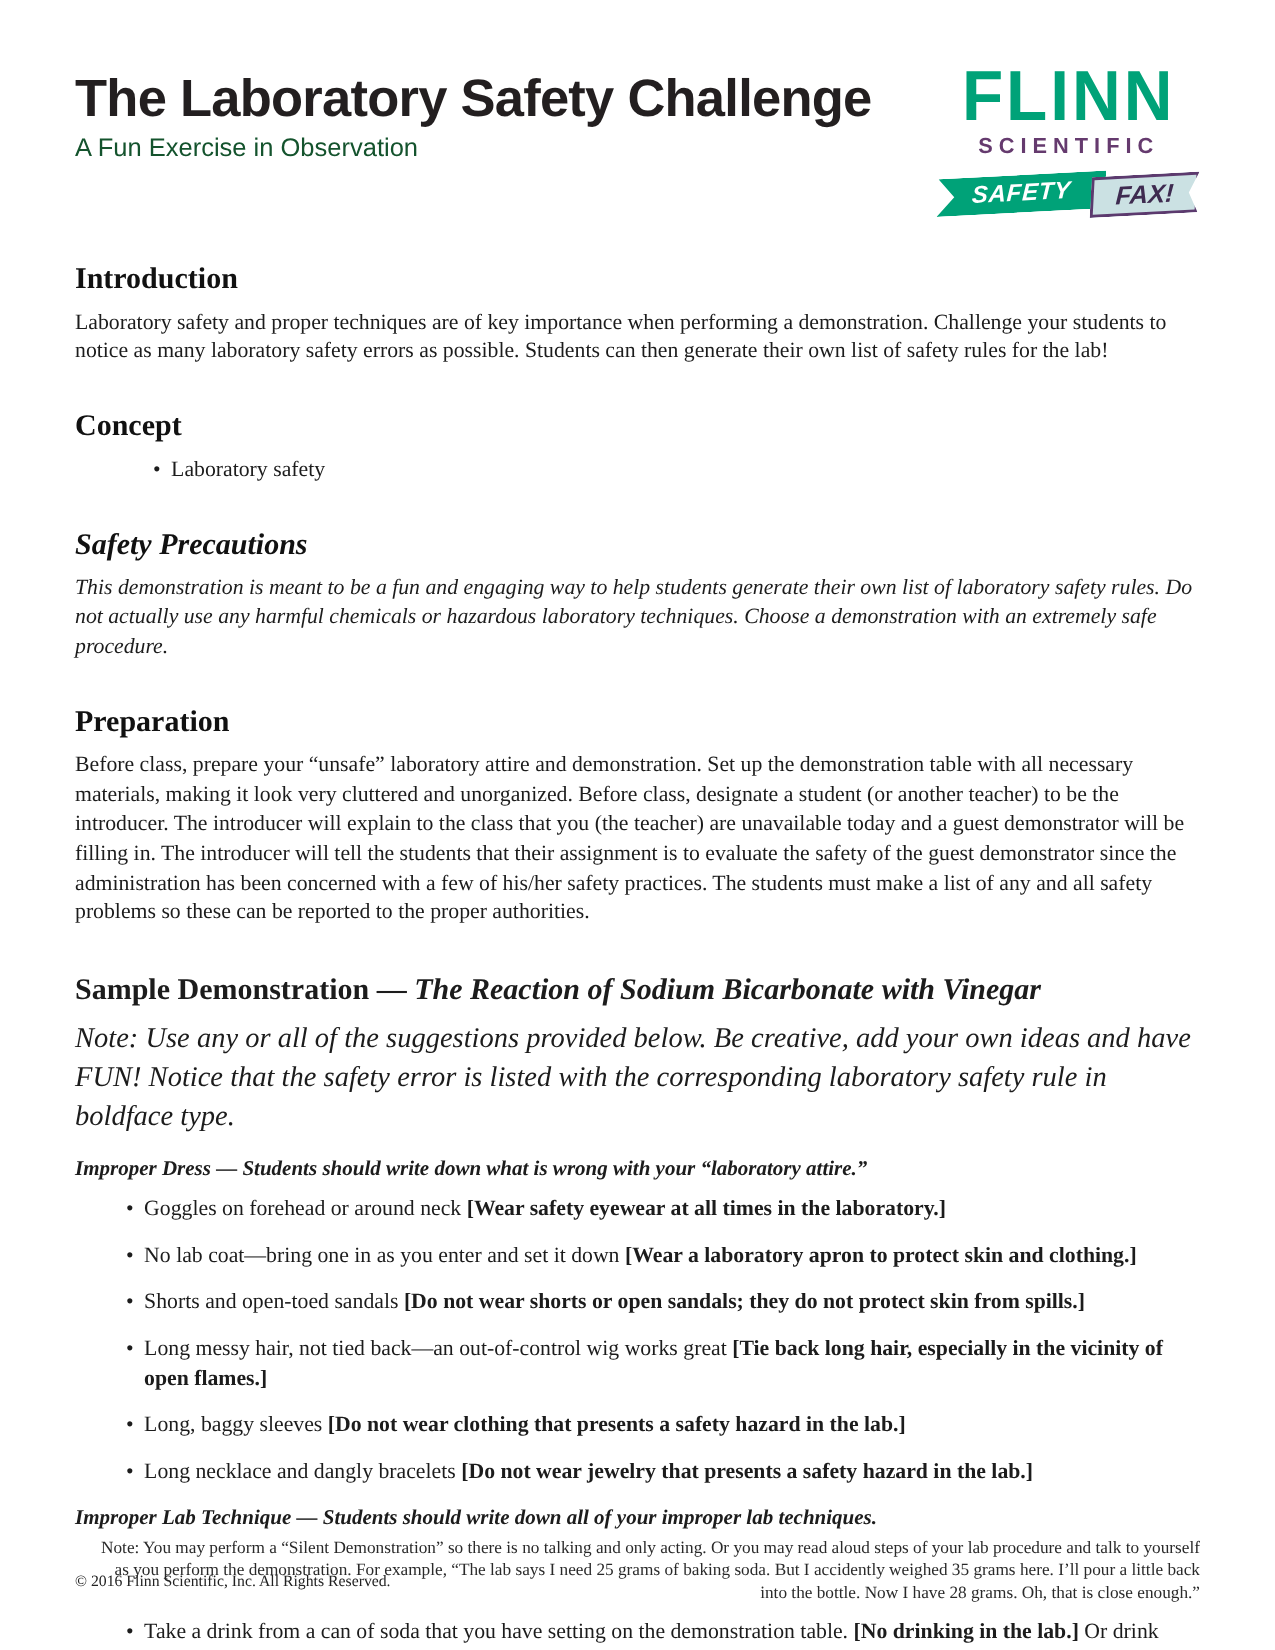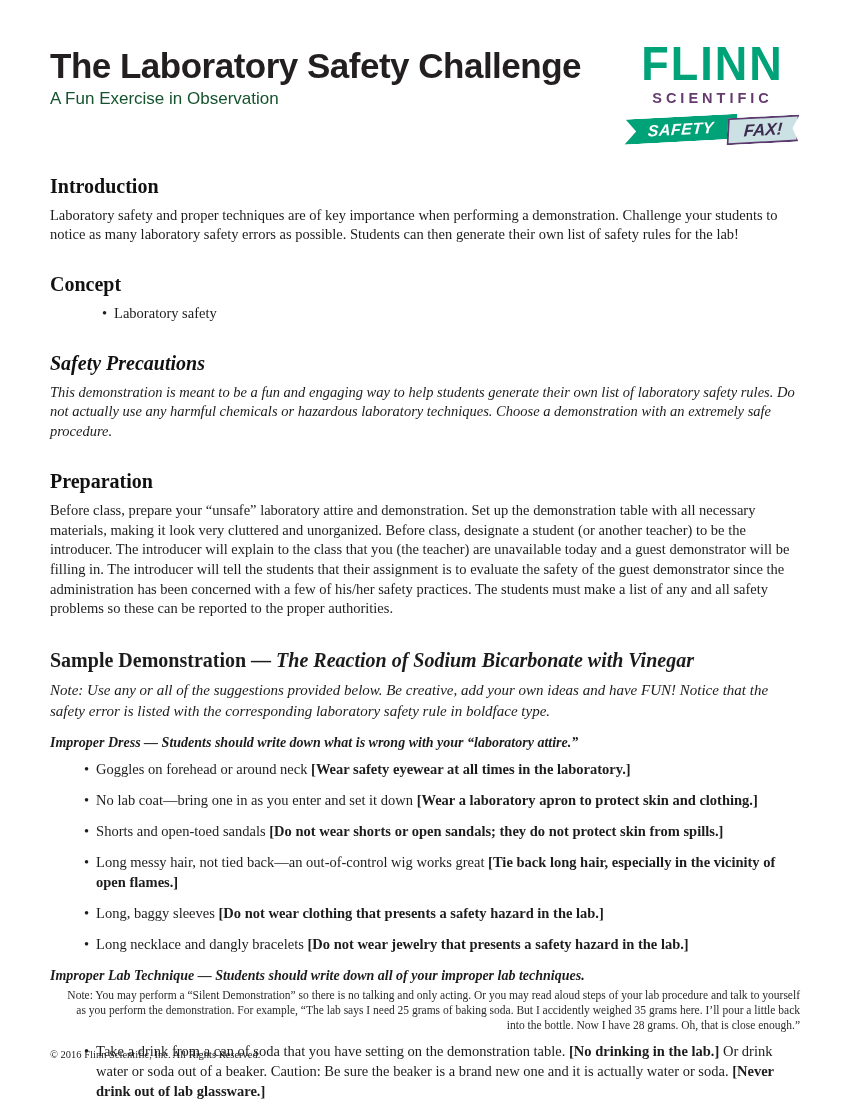--- a/index.html
+++ b/index.html
@@ -63,21 +63,21 @@
   }
   .section-heading.italic { font-style: italic; }
   .body-text { font-size: 14.5px; line-height: 1.36; margin: 0; }
   .body-text.italic { font-style: italic; }
 
   ul.plain-list { list-style: none; margin: 6px 0 0 0; padding: 0 0 0 52px; }
   ul.plain-list li { font-size: 14.5px; line-height: 1.36; padding-left: 12px; text-indent: -12px; }
   ul.plain-list li::before { content: "\2022"; margin-right: 7px; }
 
   .demo-heading { font-size: 20px; margin: 30px 0 8px 0; }
-  .demo-note { font-size: 15px; font-style: italic; line-height: 1.36; margin: 0 0 14px 0; }
+  .demo-note { font-size: 19px; font-style: italic; line-height: 1.36; margin: 0 0 14px 0; }
 
   .subsection-line {
     font-size: 14px; font-weight: bold; font-style: italic;
     margin: 14px 0 4px 0;
   }
   .small-note {
     font-size: 11.5px; line-height: 1.32;
     margin: 4px 0 8px 8px; padding-left: 18px; text-indent: -18px;
     color: #2a2a2a;
     text-align: right;

